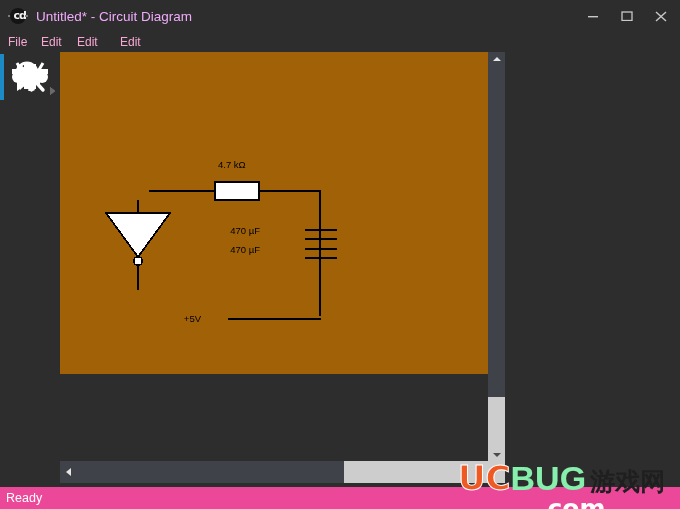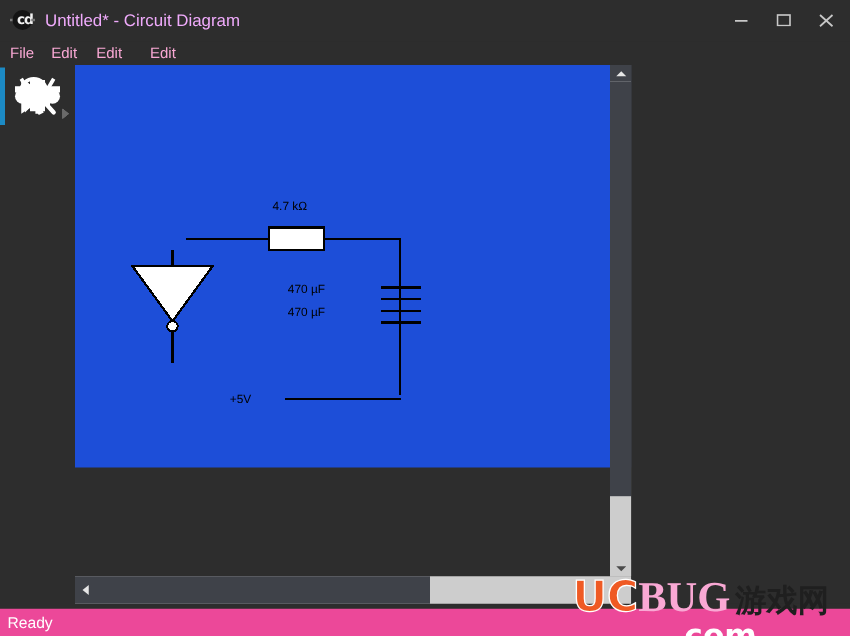--- a/index.html
+++ b/index.html
@@ -29,21 +29,21 @@
 
   
   #toolbar{position:absolute;left:0;top:52px;width:60px;height:457px;background:#2d2d2d;}
   .tool{position:absolute;left:0;width:60px;height:50px;cursor:default;}
   .tool .glyph{position:absolute;left:0;top:0;width:60px;height:50px;}
   .tool .arrow{position:absolute;right:5px;bottom:7px;width:0;height:0;
       border-left:5px solid #6a6a6a;border-top:4px solid transparent;border-bottom:4px solid transparent;}
   .tool.sel::before{content:"";position:absolute;left:0;top:2px;width:4px;height:46px;background:#1c8ac4;}
 
   
-  #canvas-wrap{position:absolute;left:60px;top:52px;width:445px;height:322px;background:#1d4ed8;overflow:hidden;}
+  #canvas-wrap{position:absolute;left:60px;top:52px;width:445px;height:322px;background:#a16207;overflow:hidden;}
   #vscroll{position:absolute;left:488px;top:52px;width:17px;height:409px;background:#ffffff;}
   #vscroll .track-bot{position:absolute;left:0;bottom:0;width:17px;height:64px;background:#cdcdcd;}
   #vscroll .thumb{position:absolute;left:0;top:13px;width:17px;height:332px;background:#3f4249;}
   #vscroll .btn-up{position:absolute;left:0;top:0;width:17px;height:13px;background:#3f4249;}
   #vscroll .btn-up i{position:absolute;left:5px;top:5px;width:0;height:0;
       border-bottom:4px solid #e6e6e6;border-left:4px solid transparent;border-right:4px solid transparent;}
   #vscroll .btn-dn{position:absolute;left:0;bottom:0;width:17px;height:13px;background:#cdcdcd;}
   #vscroll .btn-dn i{position:absolute;left:5px;top:5px;width:0;height:0;
       border-top:4px solid #4b4b4b;border-left:4px solid transparent;border-right:4px solid transparent;}
 
@@ -56,21 +56,21 @@
   #corner{position:absolute;left:505px;top:52px;width:175px;height:431px;background:#2d2d2d;}
 
   
   #statusbar{position:absolute;left:0;top:487px;width:680px;height:22px;background:#ec4899;}
   #status-text{position:absolute;left:6px;top:2px;height:18px;line-height:18px;font-size:12.5px;color:#ffffff;}
 
   
   #watermark{position:absolute;left:458px;top:458px;width:222px;height:51px;}
   .wm-uc{font-family:"DejaVu Sans",sans-serif;font-weight:bold;font-size:34px;
       color:#ef5a24;-webkit-text-stroke:1px #ffffff;}
-  .wm-bug{font-family:Liberation Serif, serif;font-weight:bold;font-size:34px;color:#f9a8d4;}
+  .wm-bug{font-family:Liberation Sans, sans-serif;font-weight:bold;font-size:34px;color:#86efac;}
   .wm-cn{font-family:"DejaVu Sans",sans-serif;font-weight:bold;font-size:25px;color:#1f1f1f;}
   .wm-com{font-family:"DejaVu Sans",sans-serif;font-weight:bold;font-size:25px;color:#ffffff;}
 
   .cap-label{font-family:"Liberation Sans",sans-serif;font-size:9.5px;fill:#000;}
 </style>
 </head>
 <body>
 
 <div id="app">
 

